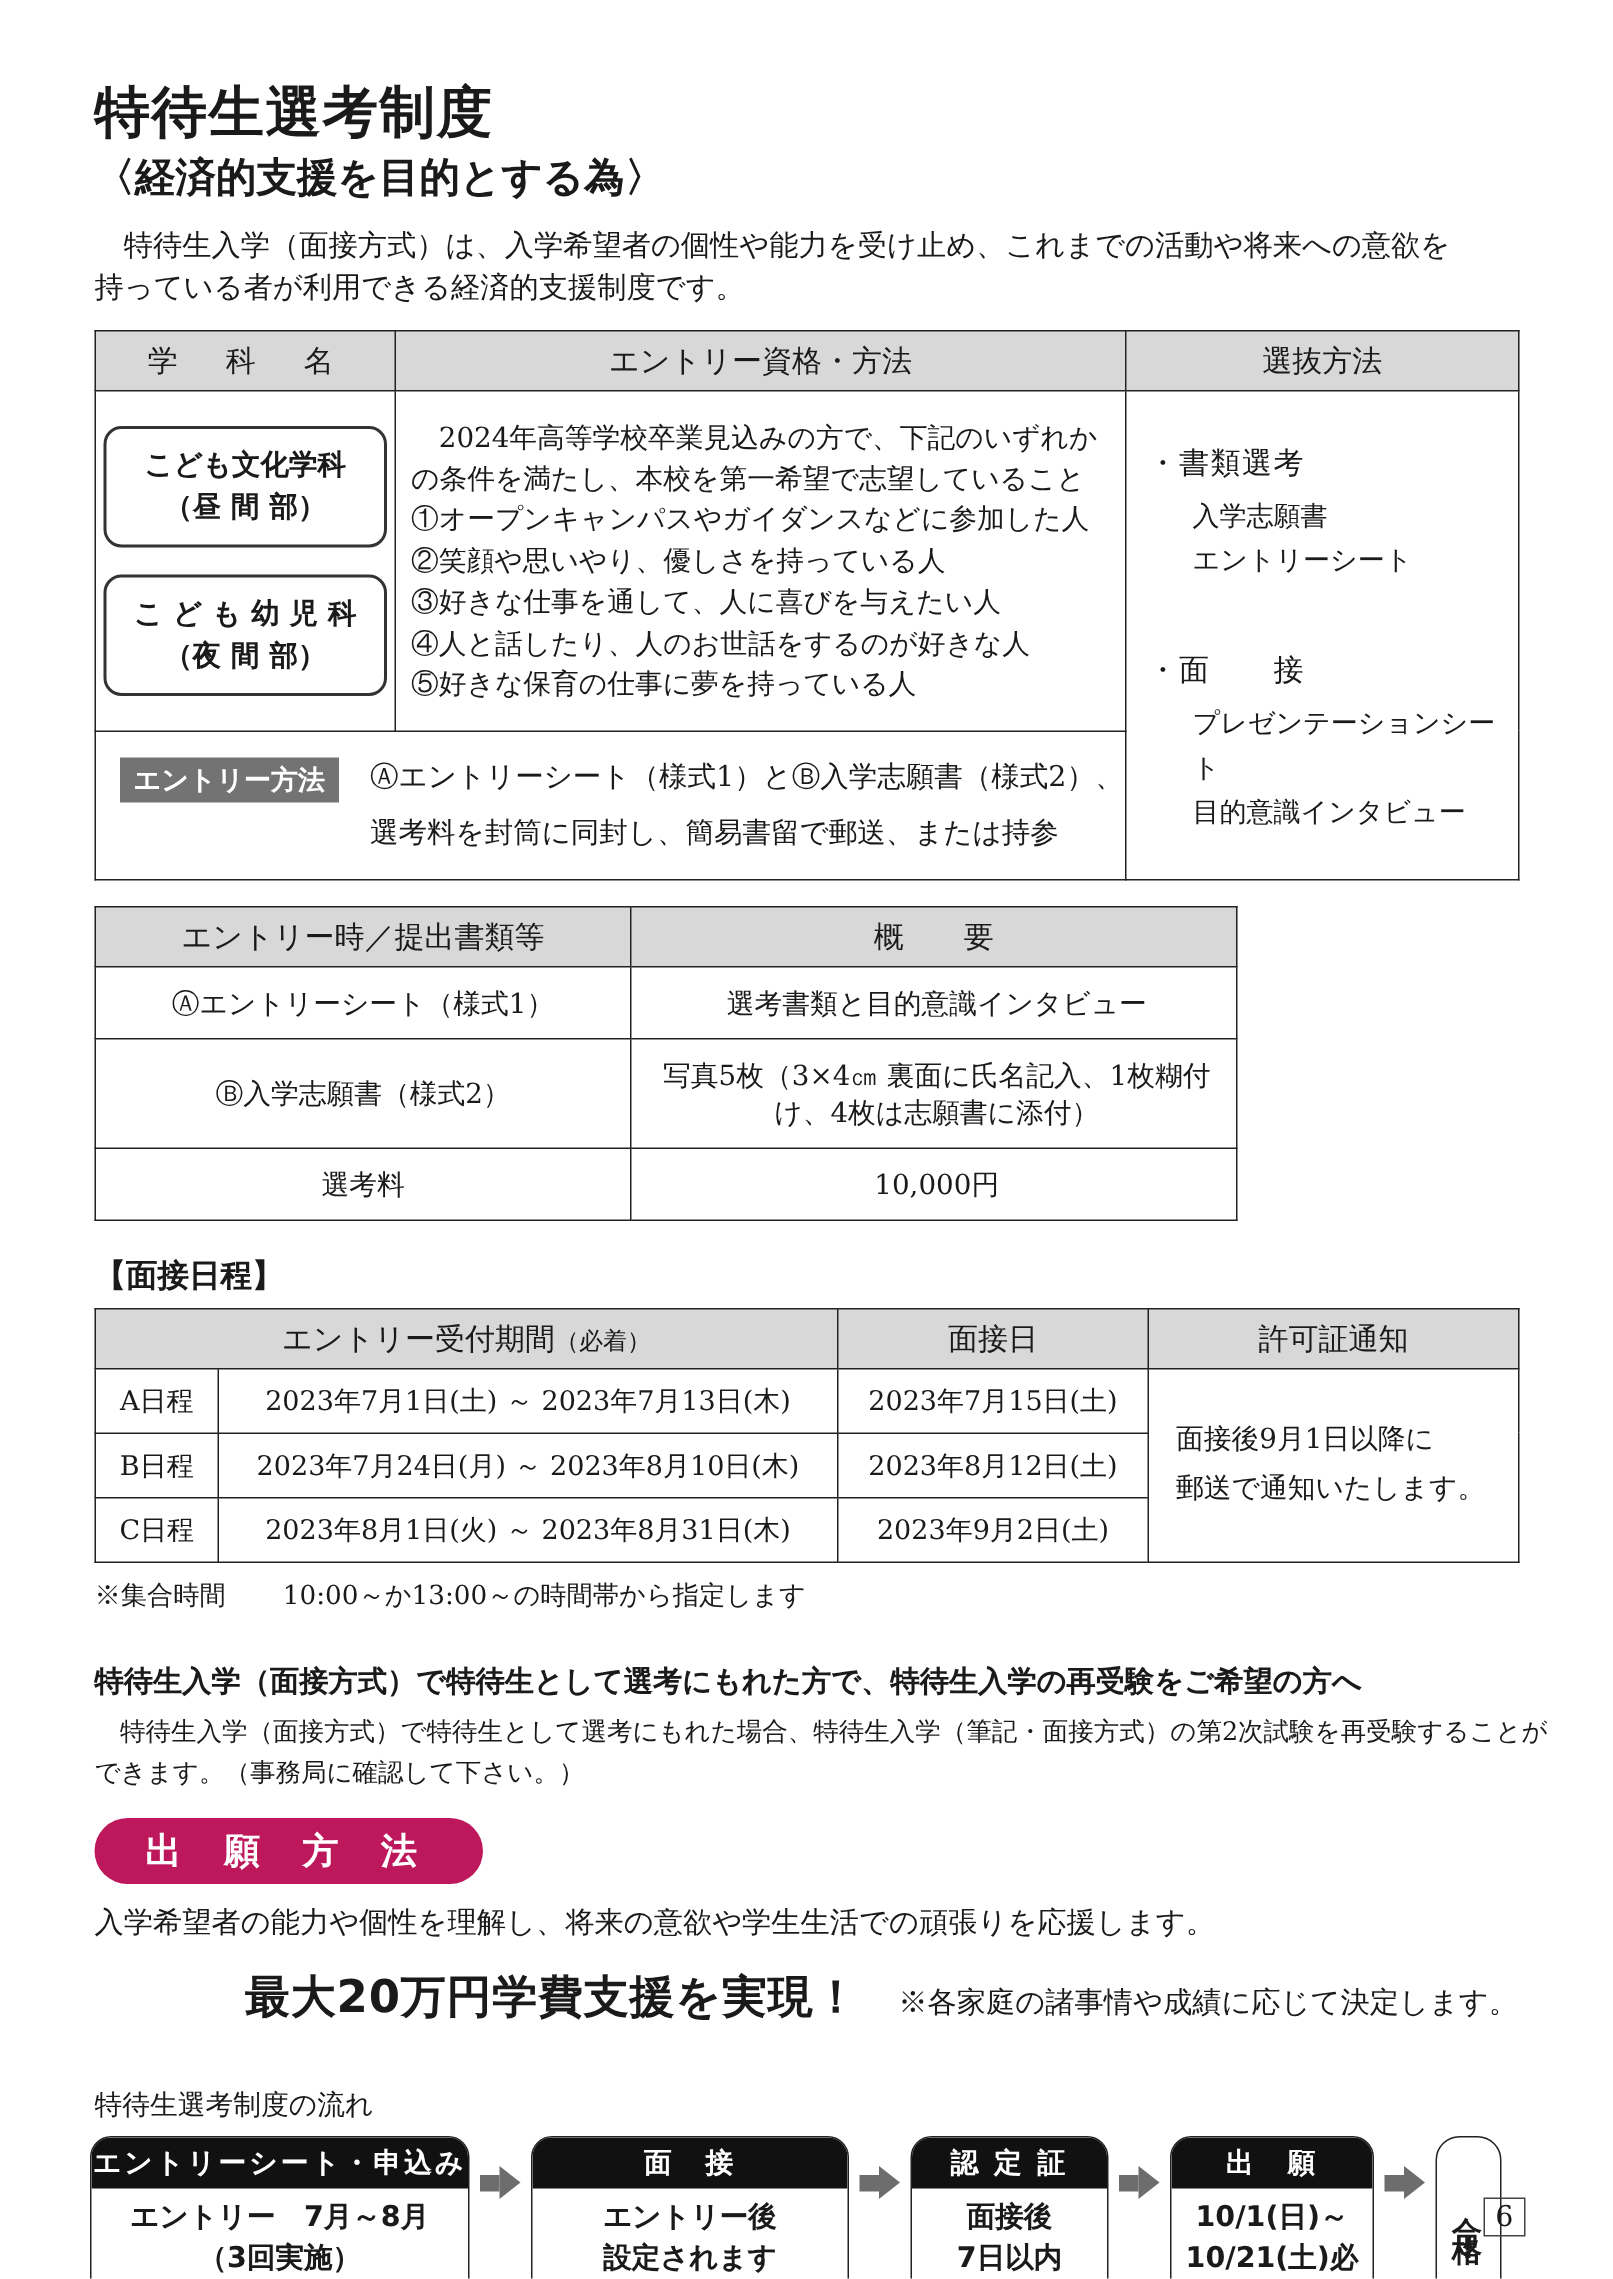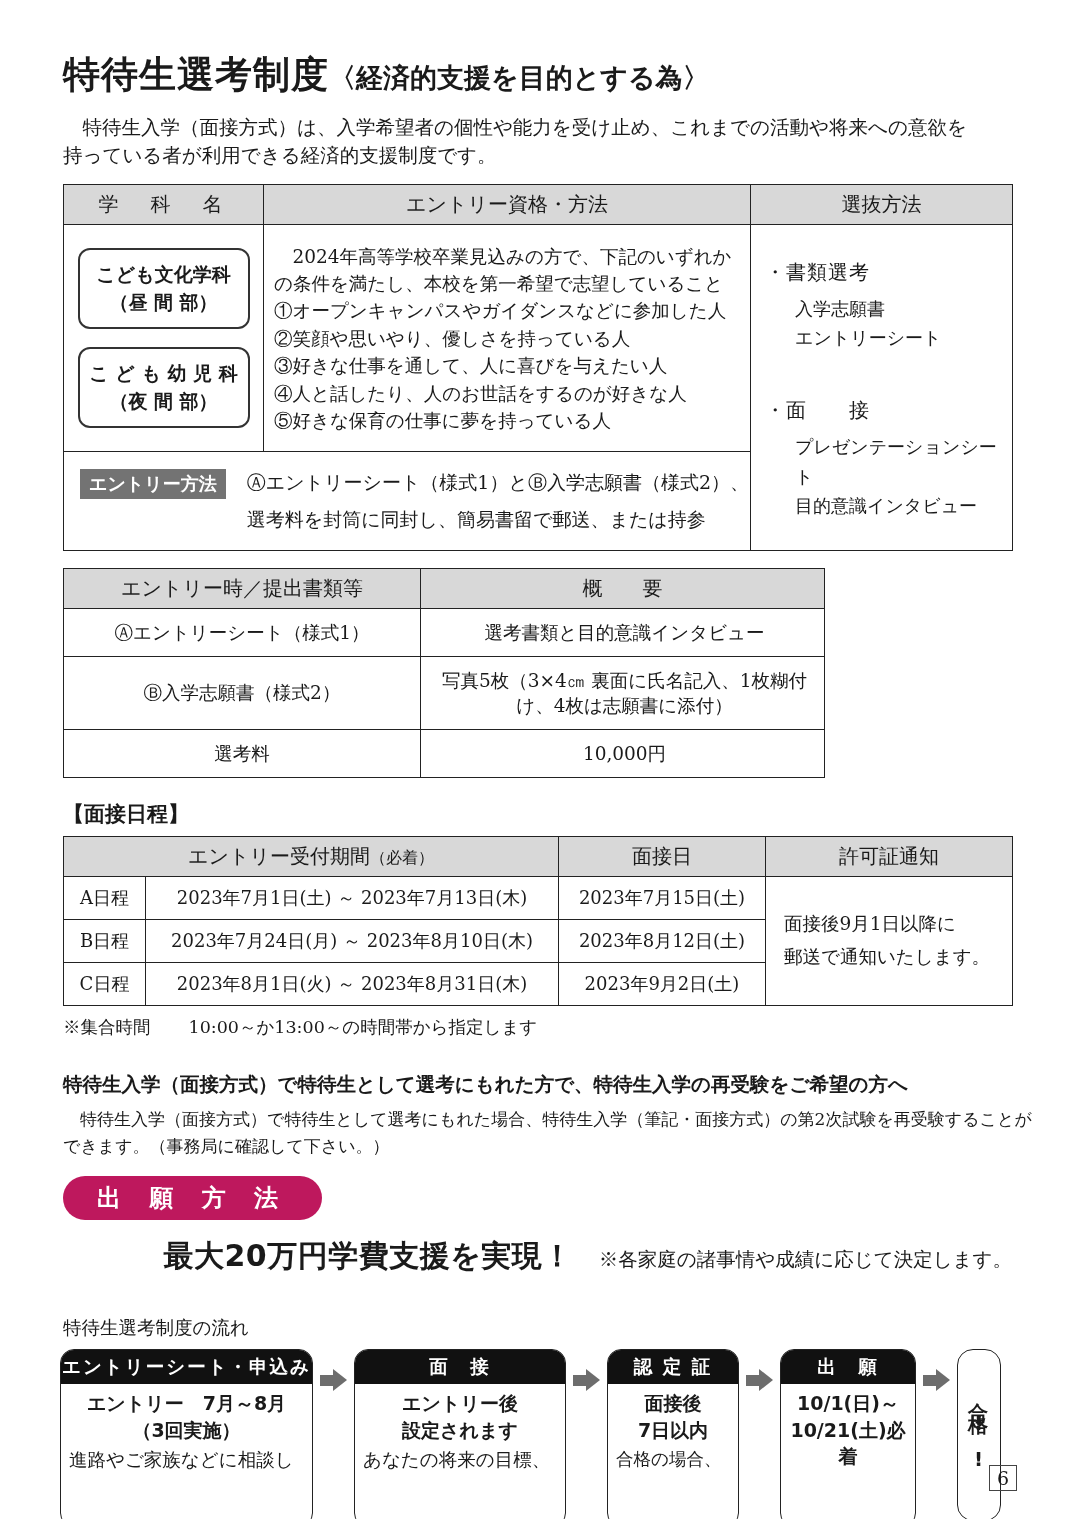--- a/index.html
+++ b/index.html
@@ -4,21 +4,21 @@
 <style>
   * { margin: 0; padding: 0; box-sizing: border-box; }
   html, body { background: #ffffff; }
   body {
     width: 1075px; height: 1519px;
     position: relative;
     overflow: hidden;
     font-family: "DejaVu Serif", "Liberation Serif", serif;
     color: #1a1a1a;
   }
-  .gothic { font-family: "DejaVu Sans", "Liberation Sans", sans-serif; }
+  .gothic { font-family: "DejaVu Sans", "Liberation Sans", sans-serif; flex-direction: column; }
   .page { padding: 50px 63px 0 63px; }
 
   
   .title-row { display: flex; align-items: baseline; margin-bottom: 14px; }
   .title-main { font-size: 37px; font-weight: bold; letter-spacing: 1px; }
   .title-sub  { font-size: 27px; font-weight: bold; letter-spacing: 0px; }
   .intro { font-size: 19.5px; line-height: 1.45; margin-bottom: 13px; }
 
   
   table { border-collapse: collapse; width: 762px; table-layout: fixed; }
@@ -26,21 +26,21 @@
   th { background: #d8d8d8; font-weight: normal; font-size: 20px; padding: 6px 4px; }
   td { background: #fff; vertical-align: middle; }
   .th-spaced { letter-spacing: 6px; }
 
   
   .t1 .col-dept { width: 200px; }
   .t1 .col-qual { width: 487px; }
   .t1 .col-sel  { width: 262px; }
   .dept-cell { text-align: center; padding: 14px 0; }
   .dept-box {
-    display: inline-block; width: 172px; border: 2px solid #333; border-radius: 12px;
+    display: inline-block; width: 189px; border: 2px solid #333; border-radius: 12px;
     padding: 10px 2px; font-size: 19px; font-weight: bold; line-height: 1.5;
     margin: 9px 0; background: #fff;
   }
   .qual-cell { padding: 10px 8px 8px 10px; font-size: 18.5px; line-height: 1.48; }
   .qual-intro div { white-space: nowrap; }
   .qual-items div { white-space: nowrap; }
   .sel-cell { padding: 34px 6px 6px 14px; font-size: 18px; vertical-align: top; }
   .sel-head { font-size: 20px; letter-spacing: 1px; margin-bottom: 8px; }
   .sel-sub { padding-left: 30px; line-height: 1.65; }
   .sel-group2 { margin-top: 44px; }
@@ -259,20 +259,21 @@
 
   <div class="retake-heading gothic">特待生入学（面接方式）で特待生として選考にもれた方で、特待生入学の再受験をご希望の方へ</div>
   <div class="retake-body">
     <div>　特待生入学（面接方式）で特待生として選考にもれた場合、特待生入学（筆記・面接方式）の第2次試験を再受験することが</div>
     <div>できます。（事務局に確認して下さい。）</div>
   </div>
 
   <div>
     <span class="badge gothic">出 願 方 法</span>
   </div>
+  <div class="app-intro">入学希望者の能力や個性を理解し、将来の意欲や学生生活での頑張りを応援します。</div>
   <div class="highlight-row">
     <span class="highlight gothic">最大20万円学費支援を実現！</span>
     <span class="highlight-note">※各家庭の諸事情や成績に応じて決定します。</span>
   </div>
 
   <div class="flow-label gothic">特待生選考制度の流れ</div>
   <div class="flow-row">
 
     <div class="flow-box fb1">
       <div class="flow-head gothic">エントリーシート・申込み</div>

